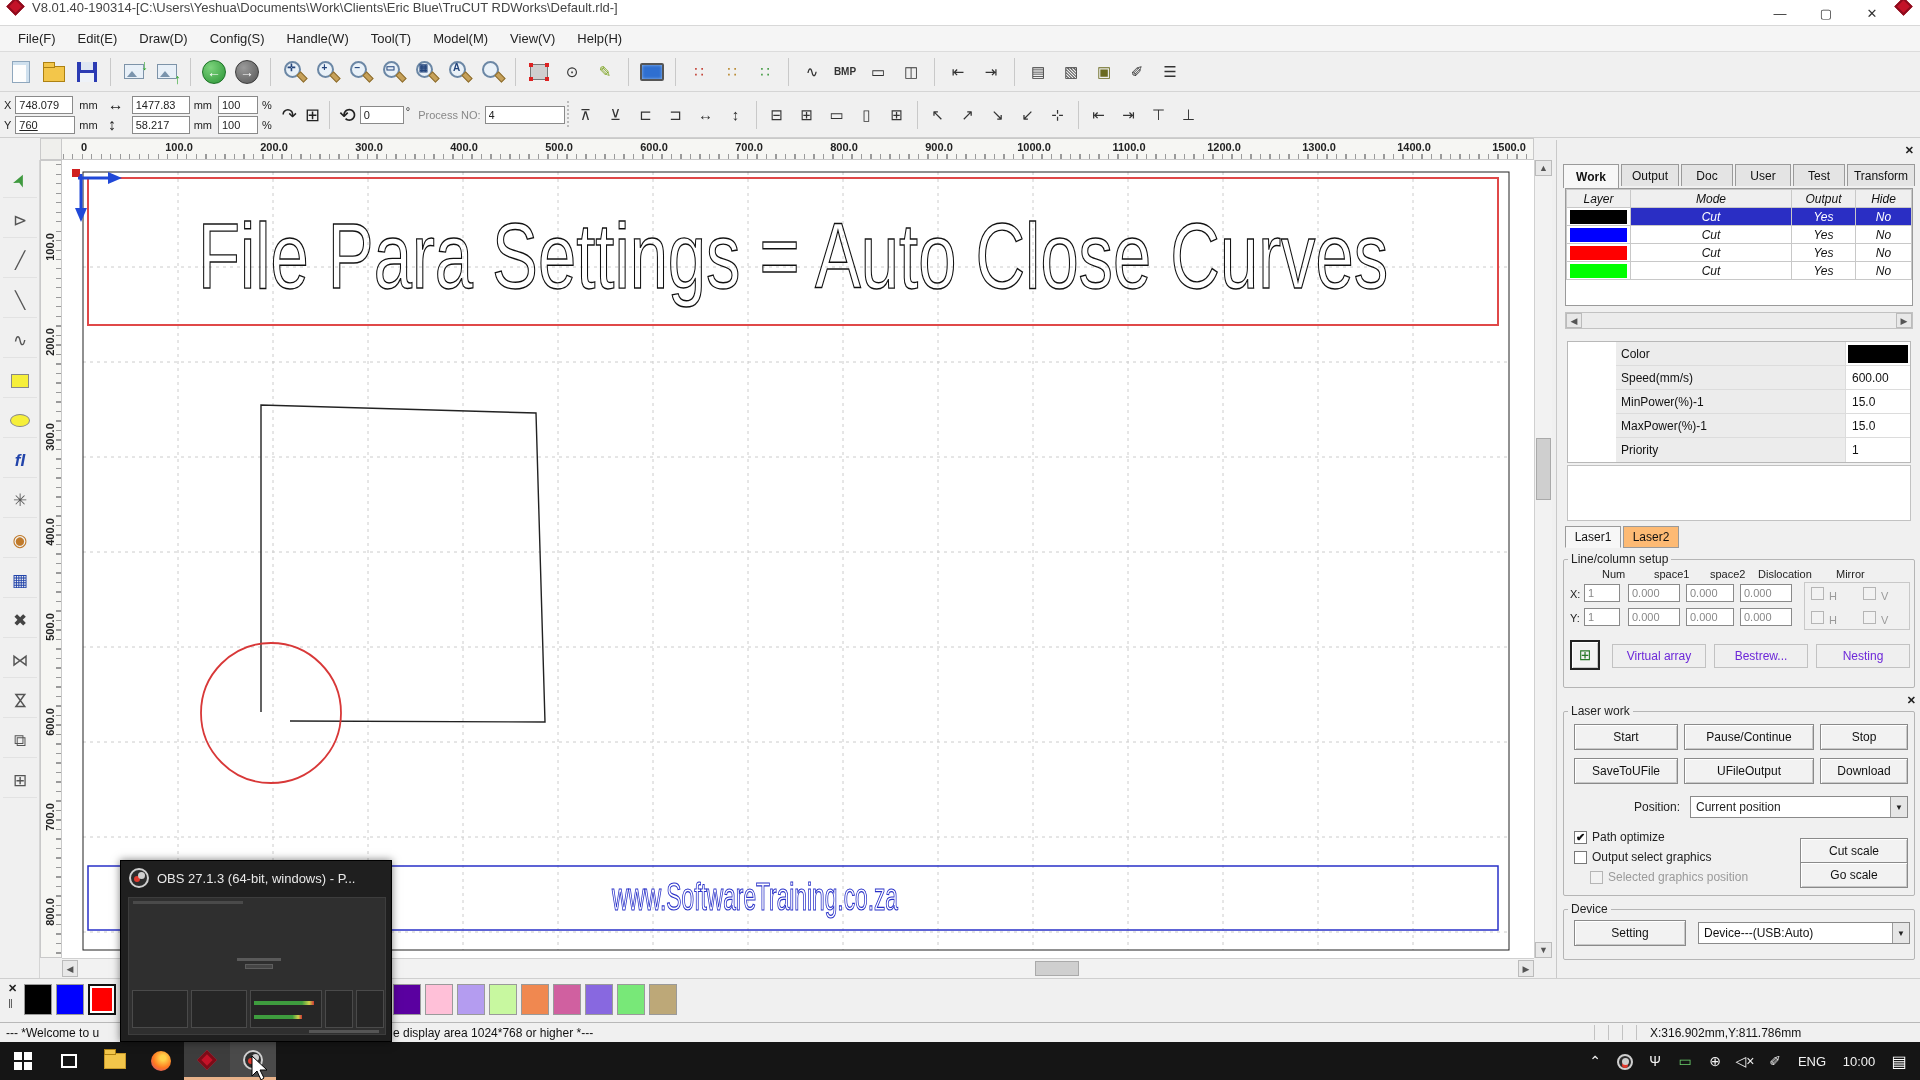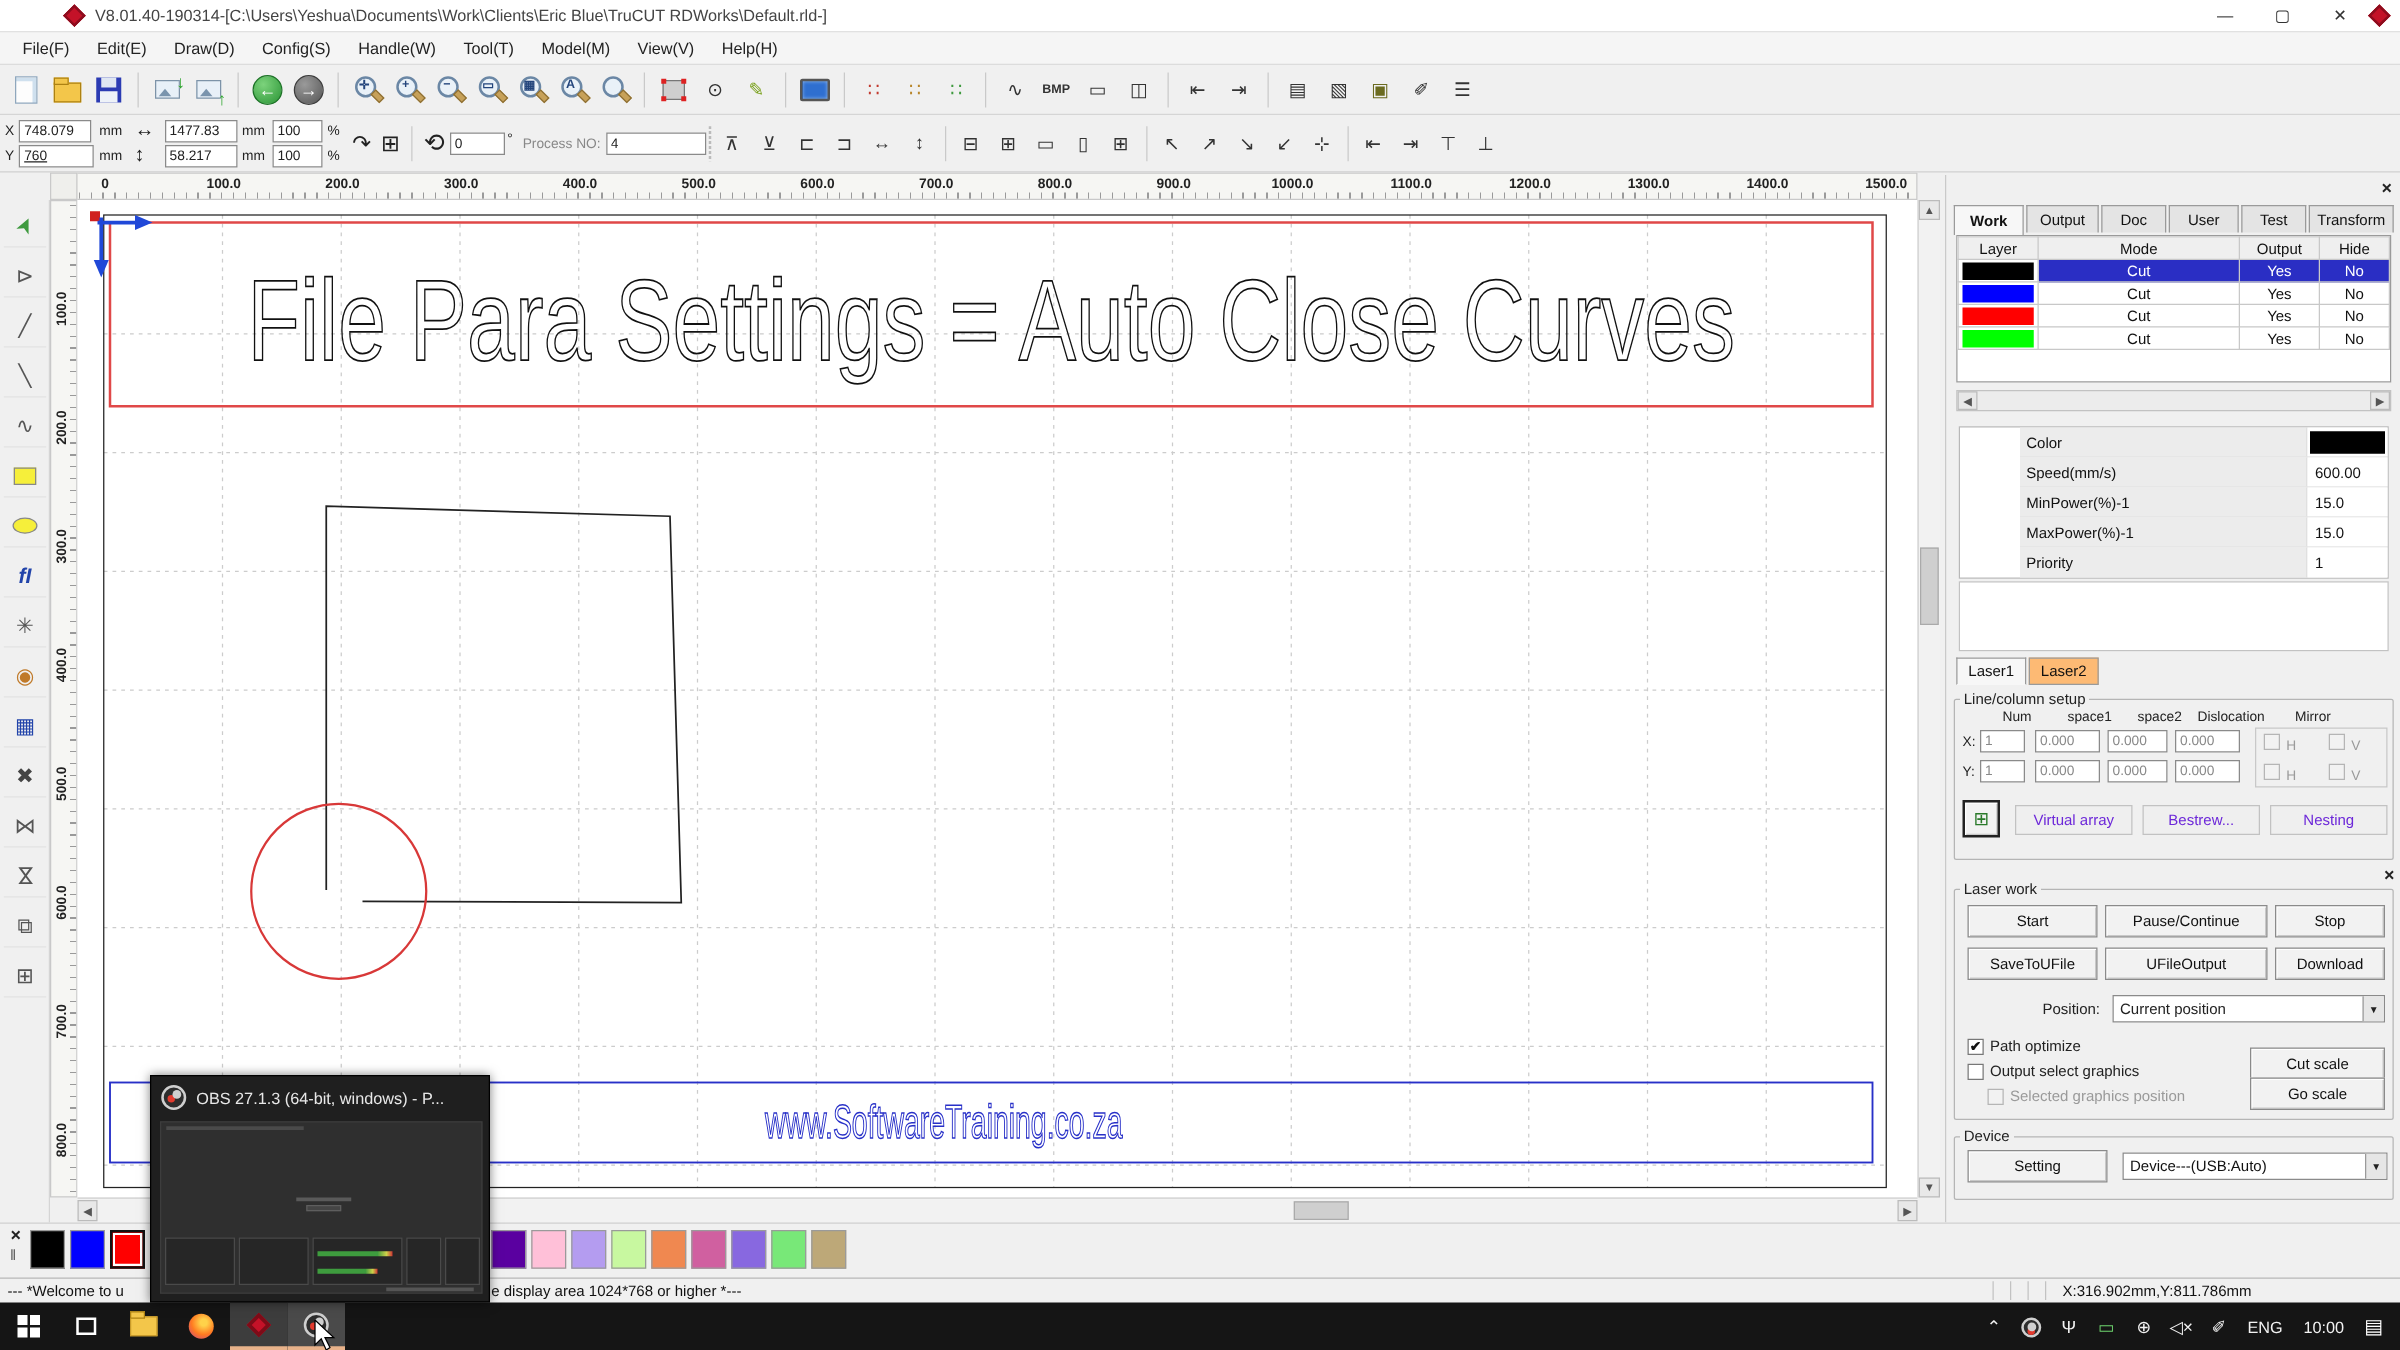--- a/index.html
+++ b/index.html
@@ -1,20 +1,20 @@
 <!DOCTYPE html>
 <html><head>
 <meta charset="utf-8">
 <style>
   html,body{margin:0;padding:0;background:#888;}
   *{box-sizing:border-box;font-family:"Liberation Sans",sans-serif;}
   #screen{position:relative;width:1920px;height:1080px;background:#f0f0f0;overflow:hidden;font-size:12px;color:#111;}
   .abs{position:absolute;}
   
-  #titlebar{left:0;top:0;width:1920px;height:26px;background:#ffffff;border-bottom:1px solid #d8d8d8;display:flex;align-items:center;padding-left:44px;}
+  #titlebar{left:0;top:0;width:1920px;height:26px;background:#ffffff;border-bottom:1px solid #d8d8d8;display:flex;align-items:flex-start;}
   .app-diamond{width:13px;height:13px;background:#c41228;transform:rotate(45deg);margin:0 10px 0 9px;box-shadow:inset 0 0 0 2px #8d0c1d;}
   #title-text{color:#444;font-size:13px;white-space:nowrap;}
   .cap-btn{width:46px;height:26px;display:flex;align-items:center;justify-content:center;color:#333;font-size:13px;}
   #menubar{left:0;top:26px;width:1920px;height:26px;background:#f5f5f5;border-bottom:1px solid #dcdcdc;display:flex;align-items:center;padding-left:8px;gap:2px;}
   .menu-item{padding:3px 10px;color:#222;font-size:13px;}
   
   #toolbar1{left:0;top:52px;width:1920px;height:40px;background:#f0f0f0;border-bottom:1px solid #d5d5d5;display:flex;align-items:center;padding-left:6px;gap:3px;}
   .tb-btn{width:30px;height:30px;display:flex;align-items:center;justify-content:center;position:relative;border-radius:2px;}
   .sep{width:1px;height:28px;background:#c9c9c9;margin:0 5px;}
   .dotsep{width:4px;height:28px;margin:0 2px;background:repeating-linear-gradient(to bottom,#bbb 0 2px,transparent 2px 4px);width:2px;}
@@ -62,21 +62,21 @@
   #canvas{left:62px;top:160px;width:1472px;height:798px;background:#ffffff;overflow:hidden;}
   #vsb{left:1534px;top:160px;width:18px;height:798px;background:#f2f2f2;border-left:1px solid #d0d0d0;}
   #hsb{left:62px;top:958px;width:1472px;height:20px;background:#f2f2f2;border-top:1px solid #d0d0d0;}
   .sb-btn{position:absolute;background:#e8e8e8;border:1px solid #bbb;color:#555;font-size:9px;display:flex;align-items:center;justify-content:center;}
   .sb-thumb{position:absolute;background:#cfcfcf;border:1px solid #aaa;}
   
   #rpanel{left:1556px;top:140px;width:364px;height:838px;background:#f0f0f0;border-left:1px solid #c9c9c9;}
   .ptab{position:absolute;top:24px;height:22px;border:1px solid #9a9a9a;border-bottom:none;background:#e4e4e4;font-size:12px;display:flex;align-items:center;justify-content:center;}
   .ptab.active{background:#f7f7f7;height:24px;font-weight:bold;z-index:2;}
   table.grid{border-collapse:collapse;font-size:12px;background:#fff;}
-  table.grid th,table.grid td{border:1px solid #c8c8c8;padding:0 2px;height:18px;text-align:center;font-weight:normal;}
+  table.grid th,table.grid td{border:1px solid #c8c8c8;padding:0 2px;height:18px;text-align:center;font-weight:normal;font-style:italic;}
   table.grid th{background:#efefef;}
   .rowsel{background:#2a2ec4;color:#fff;}
   .swatch-cell{padding:0;}
   .propgrid{position:absolute;left:10px;width:344px;border:1px solid #b8b8b8;background:#fff;padding-left:48px;}
   .prow{display:flex;height:24px;border-bottom:1px solid #dcdcdc;}
   .pl{width:230px;background:#ececec;border-right:1px solid #dcdcdc;display:flex;align-items:center;padding-left:5px;font-size:12px;}
   .pv{flex:1;display:flex;align-items:center;padding-left:6px;font-size:12px;background:#fff;}
   .ltab{position:absolute;height:22px;border:1px solid #9a9a9a;background:#fdba74;font-size:12px;display:flex;align-items:center;justify-content:center;}
   .ltab.active{background:#f7f7f7;border-bottom-color:#f7f7f7;font-weight:normal;}
   fieldset.grp{position:absolute;border:1px solid #b5b5b5;border-radius:2px;margin:0;padding:2px 4px;background:#f0f0f0;}

